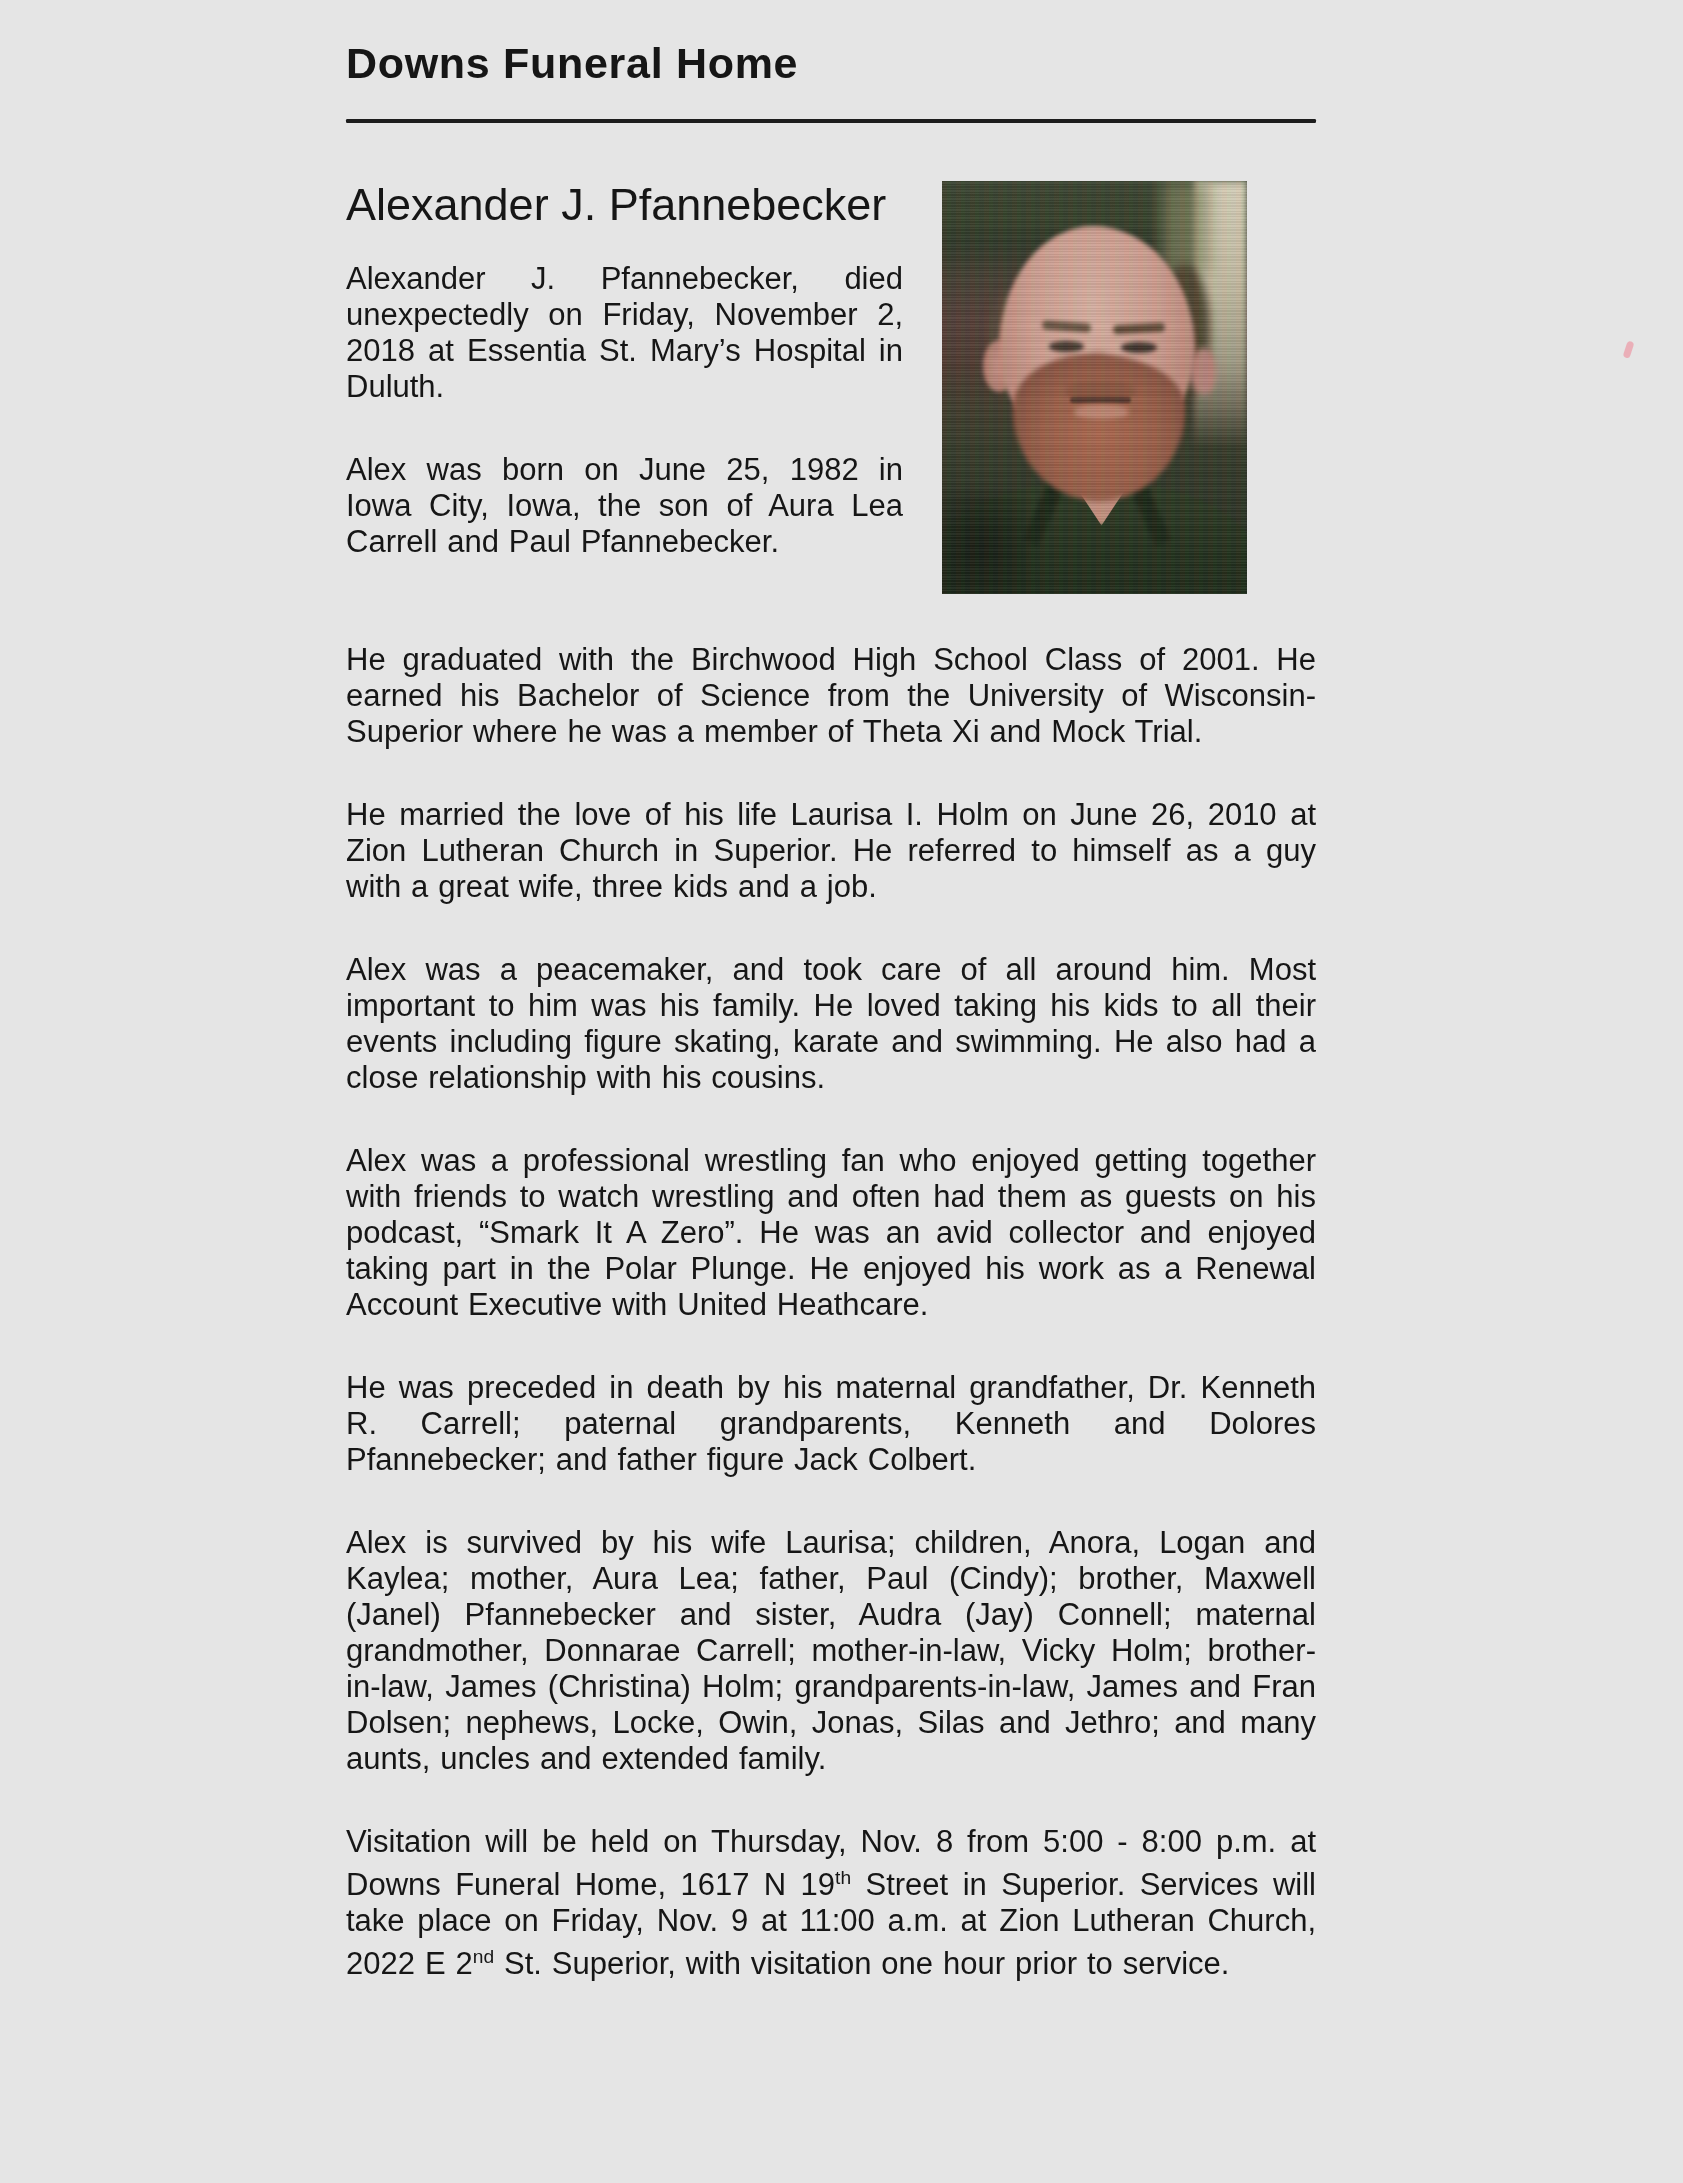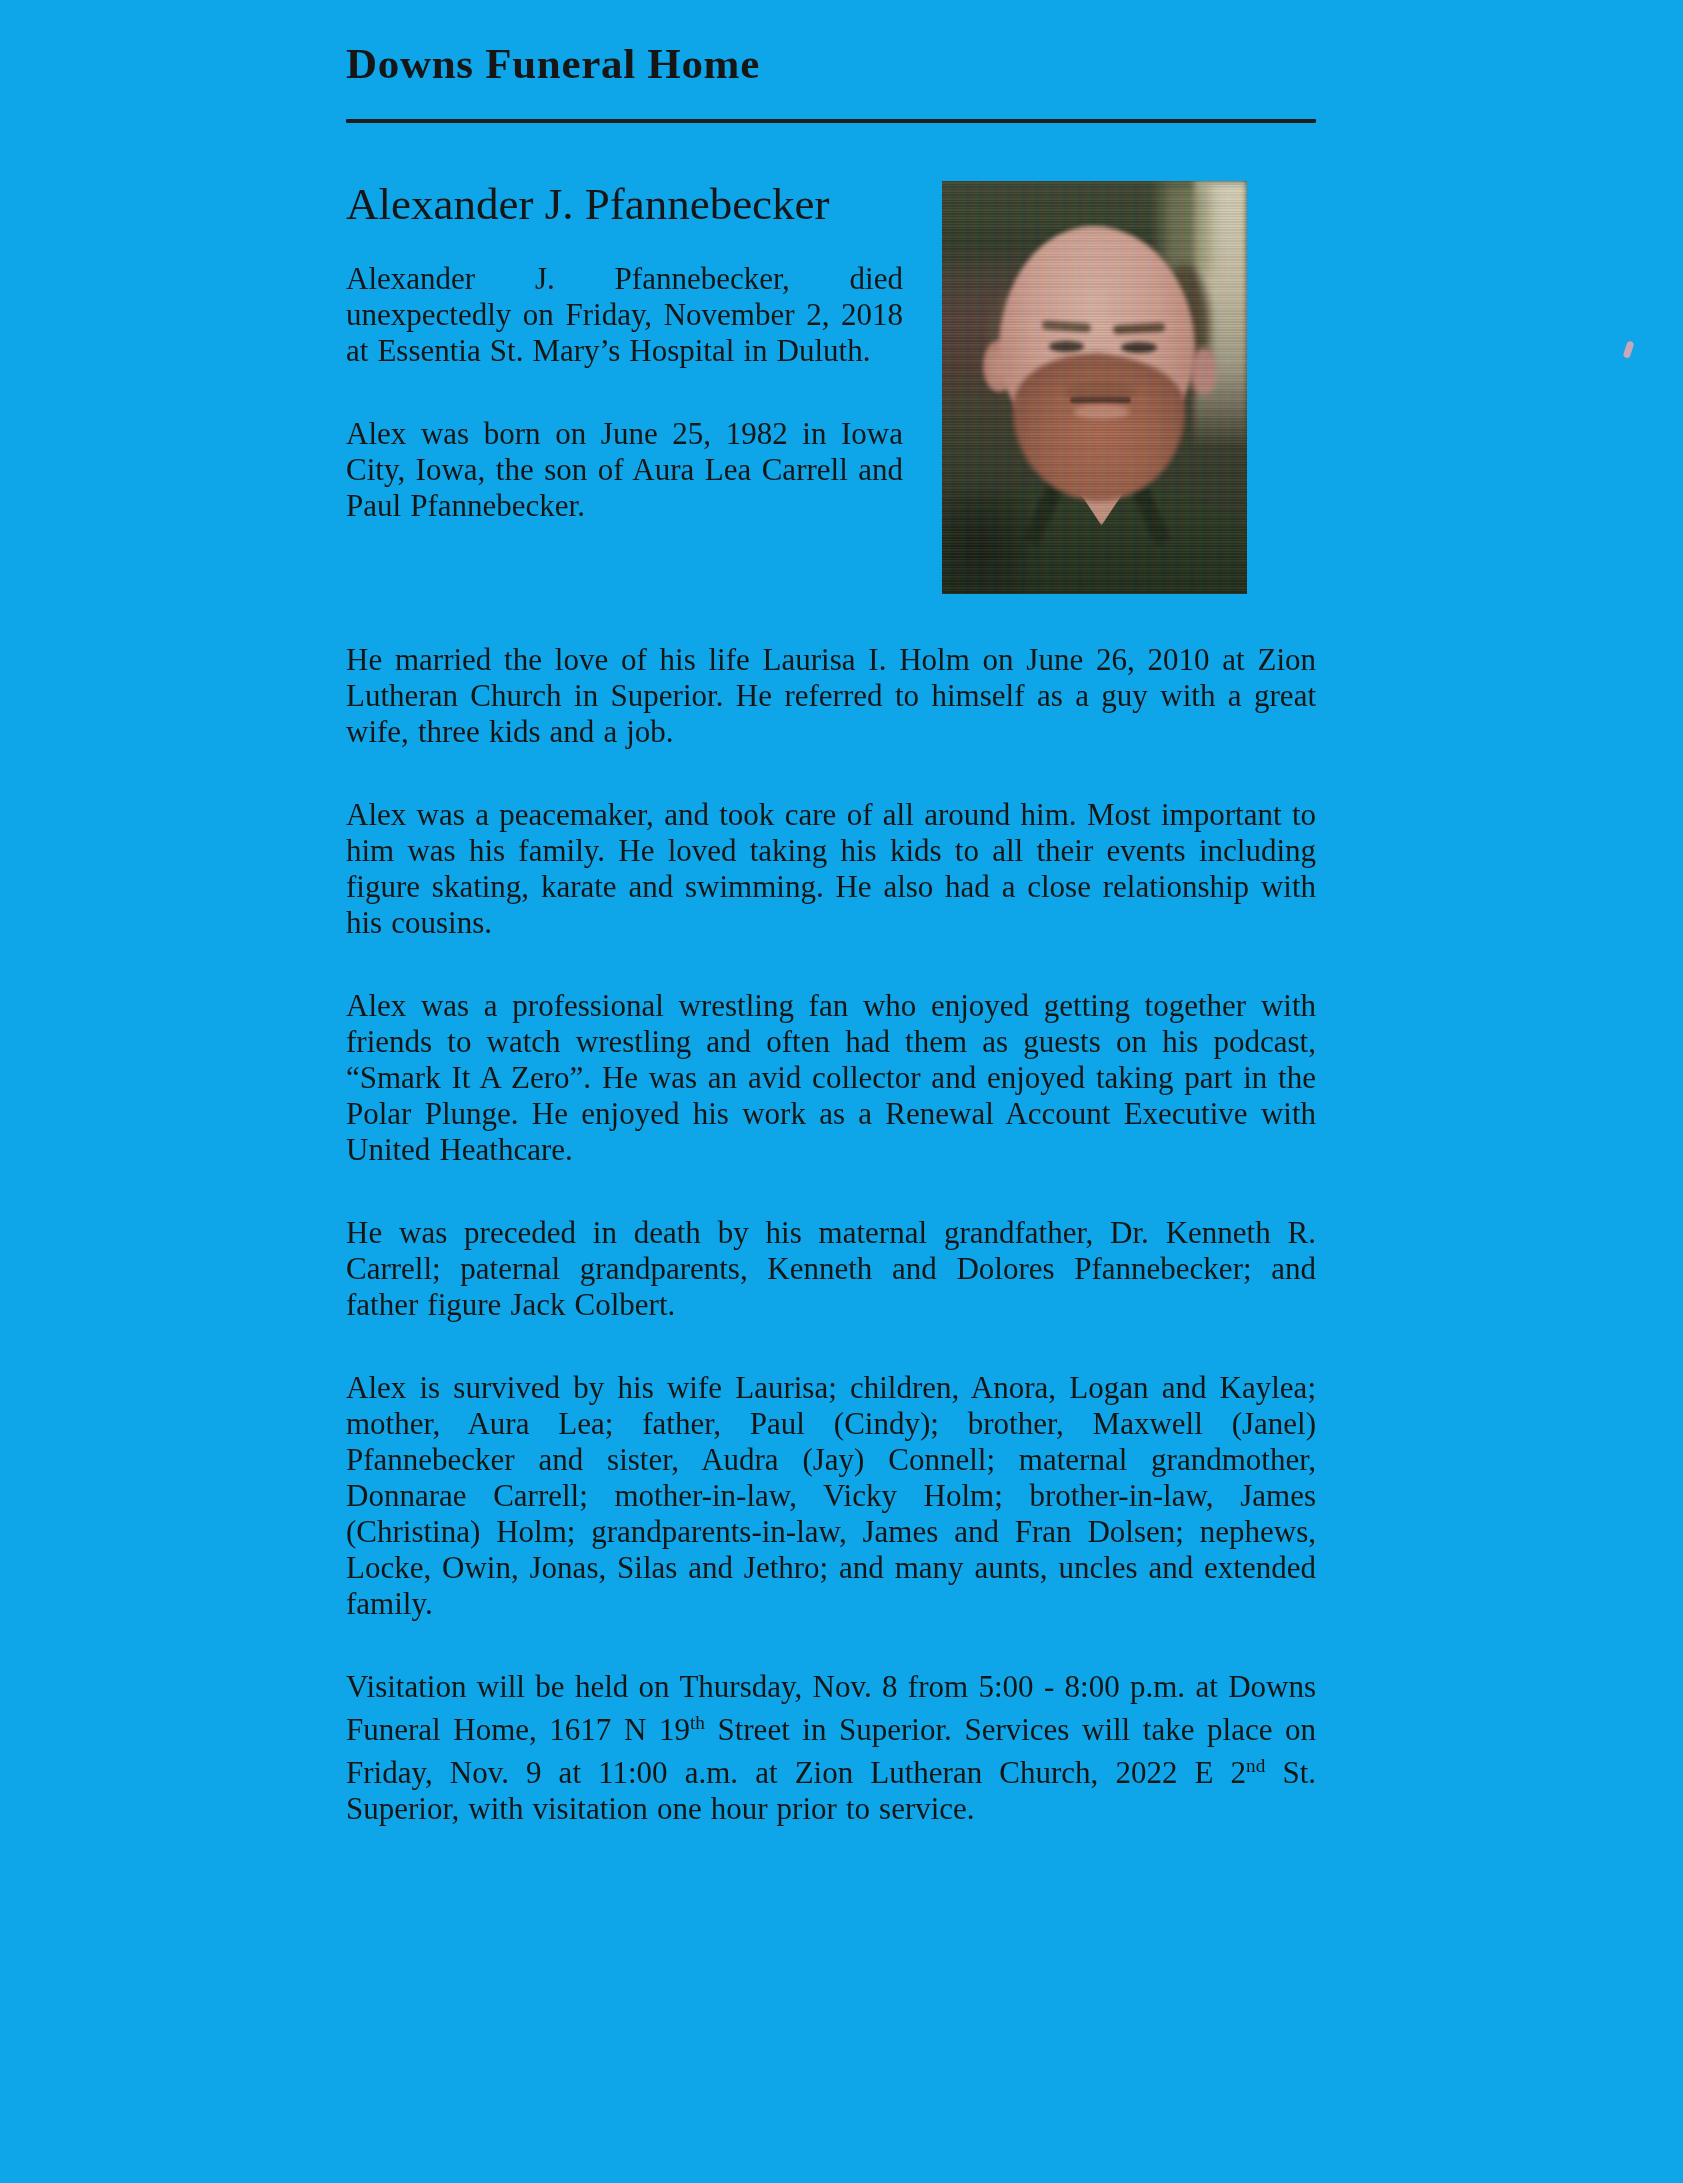--- a/index.html
+++ b/index.html
@@ -1,21 +1,21 @@
 <!DOCTYPE html>
 <html style="font-size:10.7px"><head>
 <meta charset="utf-8">
 <style>
   html,body { margin:0; padding:0; background:#ffffff; }
   .page {
     position:relative;
     width:1683px;
     height:2183px;
-    background:#0ea5e9;
-    font-family:Liberation Serif, serif;
+    background:#e5e5e5;
+    font-family:Liberation Sans, sans-serif;
     color:#161616;
     overflow:hidden;
   }
   .content { position:absolute; left:346px; top:0; width:970px; }
 
   .funeral-home {
     font-size:43px;
     font-weight:700;
     letter-spacing:0.7px;
     margin:0;
@@ -168,20 +168,21 @@
         <div class="ph-collar-right"></div>
         <div class="ph-beard"></div>
         <div class="ph-stache"></div>
         <div class="ph-mouth"></div>
         <div class="ph-lip"></div>
         <div class="ph-corner"></div>
         <div class="ph-noise"></div>
       </div>
     </div>
 
+    <p class="para">He graduated with the Birchwood High School Class of 2001. He earned his Bachelor of Science from the University of Wisconsin-Superior where he was a member of Theta Xi and Mock Trial.</p>
     <p class="para">He married the love of his life Laurisa I. Holm on June 26, 2010 at Zion Lutheran Church in Superior. He referred to himself as a guy with a great wife, three kids and a job.</p>
     <p class="para">Alex was a peacemaker, and took care of all around him. Most important to him was his family. He loved taking his kids to all their events including figure skating, karate and swimming. He also had a close relationship with his cousins.</p>
     <p class="para">Alex was a professional wrestling fan who enjoyed getting together with friends to watch wrestling and often had them as guests on his podcast, “Smark It A Zero”. He was an avid collector and enjoyed taking part in the Polar Plunge. He enjoyed his work as a Renewal Account Executive with United Heathcare.</p>
     <p class="para">He was preceded in death by his maternal grandfather, Dr. Kenneth R. Carrell; paternal grandparents, Kenneth and Dolores Pfannebecker; and father figure Jack Colbert.</p>
     <p class="para">Alex is survived by his wife Laurisa; children, Anora, Logan and Kaylea; mother, Aura Lea; father, Paul (Cindy); brother, Maxwell (Janel) Pfannebecker and sister, Audra (Jay) Connell; maternal grandmother, Donnarae Carrell; mother-in-law, Vicky Holm; brother-in-law, James (Christina) Holm; grandparents-in-law, James and Fran Dolsen; nephews, Locke, Owin, Jonas, Silas and Jethro; and many aunts, uncles and extended family.</p>
 
     <p class="para"><span>Visitation will be held on Thursday, Nov. 8 from 5:00 - 8:00 p.m. at Downs Funeral Home, 1617 N 19</span><sup>th</sup><span> Street in Superior. Services will take place on Friday, Nov. 9 at 11:00 a.m. at Zion Lutheran Church, 2022 E 2</span><sup>nd</sup><span> St. Superior, with visitation one hour prior to service.</span></p>
 
   </div>
 

